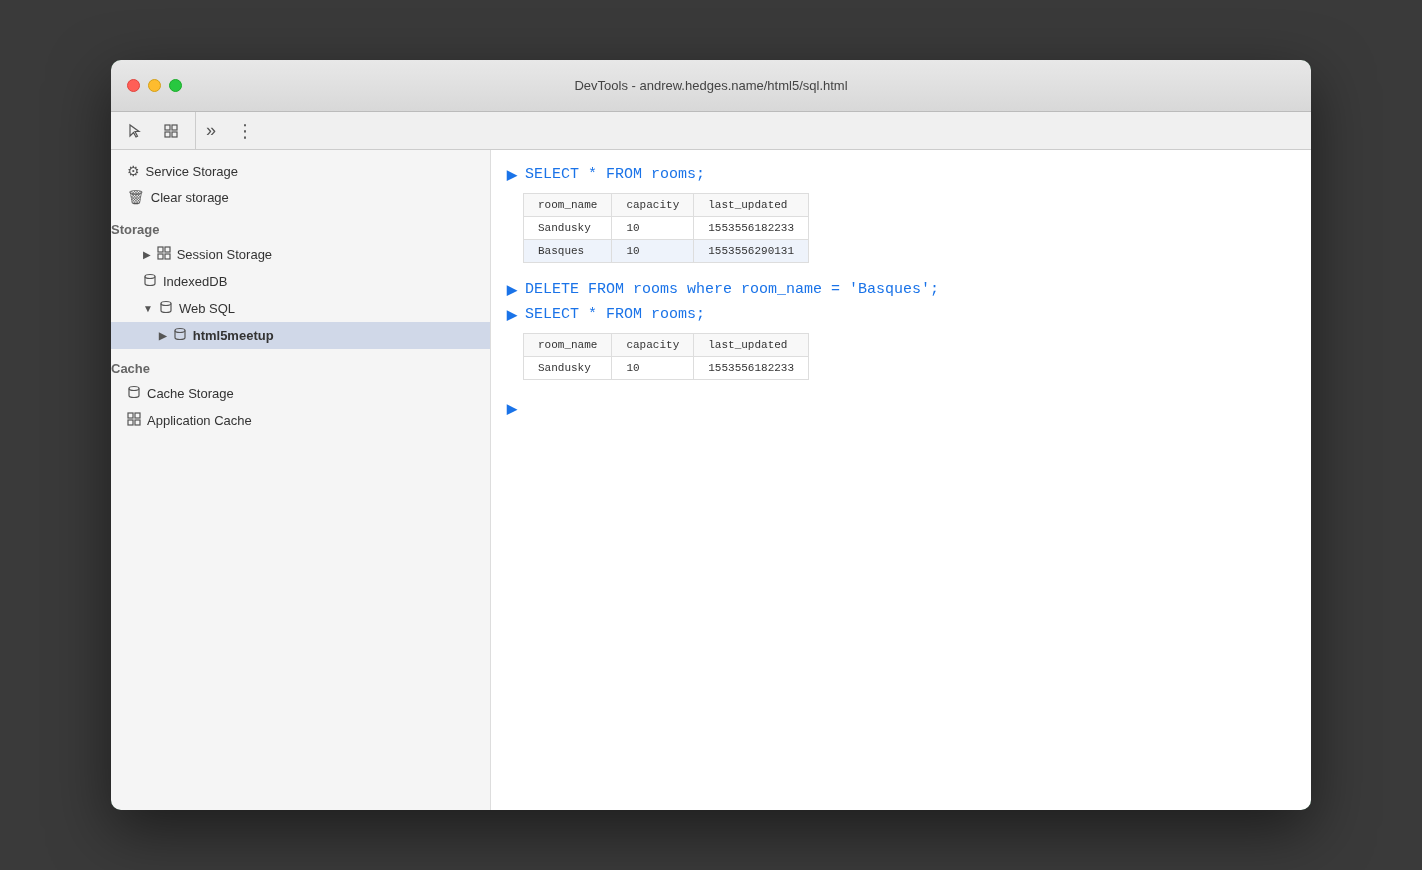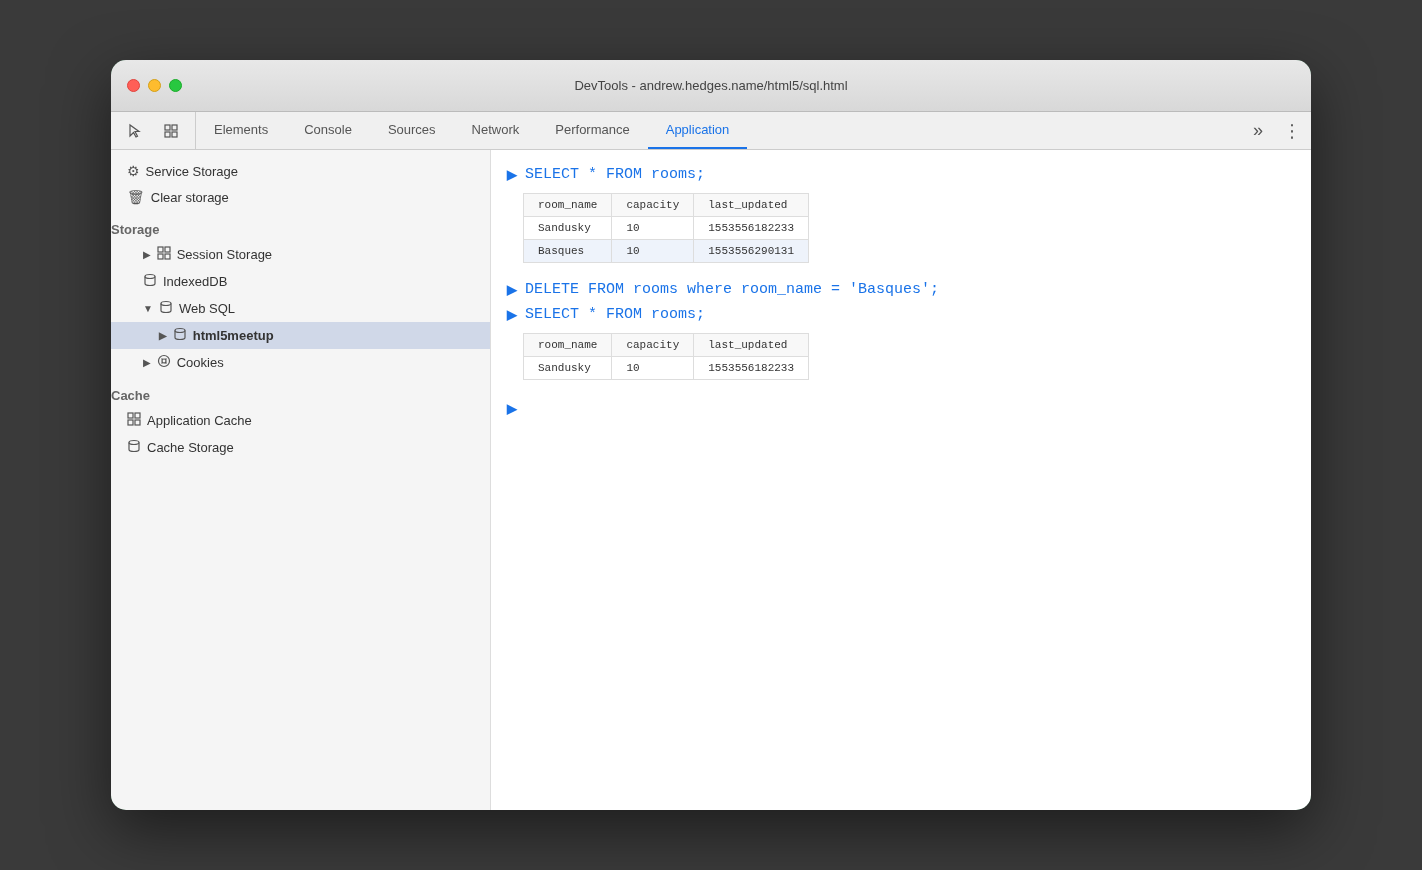--- a/index.html
+++ b/index.html
@@ -8,21 +8,21 @@
       display: flex;
       justify-content: center;
       align-items: center;
       min-height: 100vh;
       font-family: -apple-system, BlinkMacSystemFont, 'Helvetica Neue', Arial, sans-serif;
     }
     .window {
       width: 1200px;
       height: 750px;
       background: #14532d;
-      border-radius: 15px;
+      border-radius: 10px;
       overflow: hidden;
       box-shadow: 0 20px 60px rgba(0,0,0,0.5);
       display: flex;
       flex-direction: column;
     }
     
     .titlebar {
       background: linear-gradient(to bottom, #e8e8e8, #d8d8d8);
       height: 52px;
       display: flex;
@@ -259,40 +259,20 @@
       </div>
       <div class="tab-icon-btn">
         <svg width="16" height="16" viewBox="0 0 16 16" fill="none">
           <rect x="2" y="2" width="5" height="5" stroke="#555" stroke-width="1.2"></rect>
           <rect x="9" y="2" width="5" height="5" stroke="#555" stroke-width="1.2"></rect>
           <rect x="2" y="9" width="5" height="5" stroke="#555" stroke-width="1.2"></rect>
           <rect x="9" y="9" width="5" height="5" stroke="#555" stroke-width="1.2"></rect>
         </svg>
       </div>
     </div>
-    <div class="tabs">
-      <div class="tab">
-        <span>Elements</span>
-      </div>
-      <div class="tab">
-        <span>Console</span>
-      </div>
-      <div class="tab">
-        <span>Sources</span>
-      </div>
-      <div class="tab">
-        <span>Network</span>
-      </div>
-      <div class="tab">
-        <span>Performance</span>
-      </div>
-      <div class="tab active">
-        <span>Application</span>
-      </div>
-    </div>
     <div class="tab-more">»</div>
     <div class="tab-menu">⋮</div>
   </div>
 
   <div class="main">
 
     <div class="sidebar">
 
       <div class="sidebar-item">
         <span class="icon">⚙</span>
@@ -345,57 +325,43 @@
         <span class="chevron chevron-down"></span>
         <span class="icon">
           <svg width="14" height="14" viewBox="0 0 14 14" fill="none">
             <ellipse cx="7" cy="3.5" rx="5" ry="2" stroke="#555" stroke-width="1.2"></ellipse>
             <path d="M2 3.5 L2 10.5 Q2 12.5 7 12.5 Q12 12.5 12 10.5 L12 3.5" stroke="#555" stroke-width="1.2" fill="none"></path>
           </svg>
         </span>
         <span>html5meetup</span>
       </div>
 
-      <div class="sidebar-item indent1">
-        <span class="chevron chevron-down"></span>
-        <span class="icon">
-          <svg width="14" height="14" viewBox="0 0 14 14" fill="none">
-            <circle cx="7" cy="7" r="5.5" stroke="#555" stroke-width="1.2"></circle>
-            <circle cx="7" cy="7" r="2" stroke="#555" stroke-width="1.2"></circle>
-            <circle cx="5" cy="5" r="0.8" fill="#555"></circle>
-            <circle cx="9" cy="5" r="0.8" fill="#555"></circle>
-            <circle cx="5" cy="9" r="0.8" fill="#555"></circle>
-            <circle cx="9" cy="9" r="0.8" fill="#555"></circle>
-          </svg>
-        </span>
-        <span>Cookies</span>
-      </div>
 
       <div class="sidebar-section-label">Cache</div>
+
+      <div class="sidebar-item">
+        <span class="icon">
+          <svg width="14" height="14" viewBox="0 0 14 14" fill="none">
+            <ellipse cx="7" cy="3.5" rx="5" ry="2" stroke="#555" stroke-width="1.2"></ellipse>
+            <path d="M2 3.5 L2 10.5 Q2 12.5 7 12.5 Q12 12.5 12 10.5 L12 3.5" stroke="#555" stroke-width="1.2" fill="none"></path>
+          </svg>
+        </span>
+        <span>Cache Storage</span>
+      </div>
 
       <div class="sidebar-item">
         <span class="icon">
           <svg width="14" height="14" viewBox="0 0 14 14" fill="none">
             <rect x="1" y="1" width="5" height="5" stroke="#555" stroke-width="1.2"></rect>
             <rect x="8" y="1" width="5" height="5" stroke="#555" stroke-width="1.2"></rect>
             <rect x="1" y="8" width="5" height="5" stroke="#555" stroke-width="1.2"></rect>
             <rect x="8" y="8" width="5" height="5" stroke="#555" stroke-width="1.2"></rect>
           </svg>
         </span>
         <span>Application Cache</span>
-      </div>
-
-      <div class="sidebar-item">
-        <span class="icon">
-          <svg width="14" height="14" viewBox="0 0 14 14" fill="none">
-            <ellipse cx="7" cy="3.5" rx="5" ry="2" stroke="#555" stroke-width="1.2"></ellipse>
-            <path d="M2 3.5 L2 10.5 Q2 12.5 7 12.5 Q12 12.5 12 10.5 L12 3.5" stroke="#555" stroke-width="1.2" fill="none"></path>
-          </svg>
-        </span>
-        <span>Cache Storage</span>
       </div>
     </div>
 
     <div class="content">
 
       <div class="console-line">
         <span class="console-arrow">▶</span>
         <span class="console-sql">SELECT * FROM rooms;</span>
       </div>
       <table class="sql-table">

